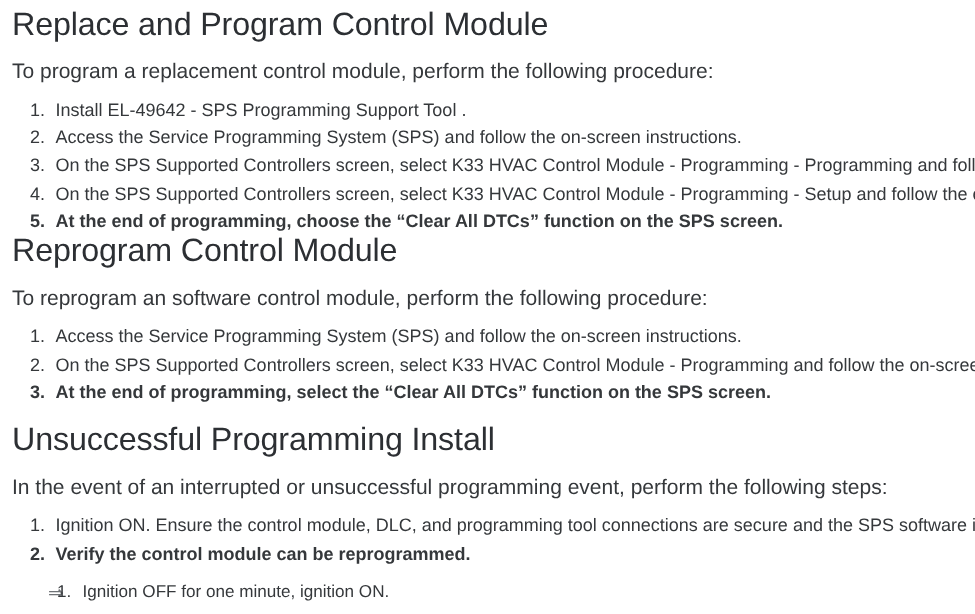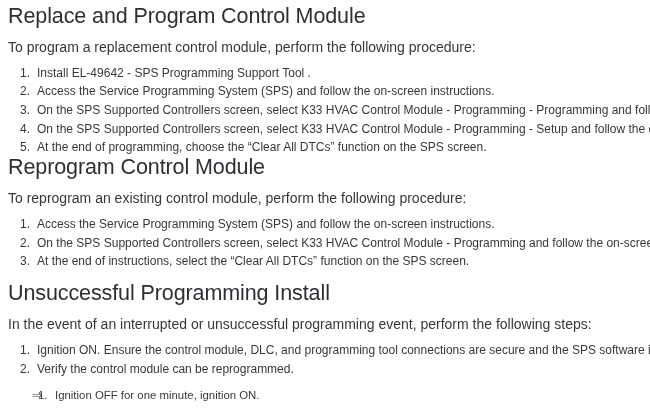--- a/index.html
+++ b/index.html
@@ -56,21 +56,21 @@
   }
   ol.steps > li {
     counter-increment: stepnum;
     position: relative;
     padding: 0 0 0 29px;
     margin: 0 0 4.5px 0;
     line-height: 1.18;
     color: #35383b;
     white-space: nowrap;
   }
-  ol.steps > li:last-child { margin-bottom: 0; }
+  ol.steps > li:last-child { margin-bottom: 0; font-weight: bold; }
   ol.steps > li::before {
     content: counter(stepnum) ".";
     position: absolute;
     left: 12px;
     top: 0;
     width: 14px;
     text-align: left;
     color: #35383b;
   }
 
@@ -133,25 +133,25 @@
       <li>Install EL-49642 - SPS Programming Support Tool .</li>
       <li>Access the Service Programming System (SPS) and follow the on-screen instructions.</li>
       <li>On the SPS Supported Controllers screen, select K33 HVAC Control Module - Programming - Programming and follow the on-screen instructions.</li>
       <li>On the SPS Supported Controllers screen, select K33 HVAC Control Module - Programming - Setup and follow the on-screen instructions.</li>
       <li>At the end of programming, choose the “Clear All DTCs” function on the SPS screen.</li>
     </ol>
   </div>
 
   <div class="section section-2">
     <h2 class="section-heading">Reprogram Control Module</h2>
-    <p class="intro">To reprogram an existing control module, perform the following procedure:</p>
+    <p class="intro">To reprogram an software control module, perform the following procedure:</p>
     <ol class="steps">
       <li>Access the Service Programming System (SPS) and follow the on-screen instructions.</li>
       <li>On the SPS Supported Controllers screen, select K33 HVAC Control Module - Programming and follow the on-screen instructions.</li>
-      <li>At the end of instructions, select the “Clear All DTCs” function on the SPS screen.</li>
+      <li>At the end of programming, select the “Clear All DTCs” function on the SPS screen.</li>
     </ol>
   </div>
 
   <div class="section section-3">
     <h2 class="section-heading">Unsuccessful Programming Install</h2>
     <p class="intro">In the event of an interrupted or unsuccessful programming event, perform the following steps:</p>
     <ol class="steps">
       <li>Ignition ON. Ensure the control module, DLC, and programming tool connections are secure and the SPS software is up to date.</li>
       <li>Verify the control module can be reprogrammed.</li>
     </ol>

